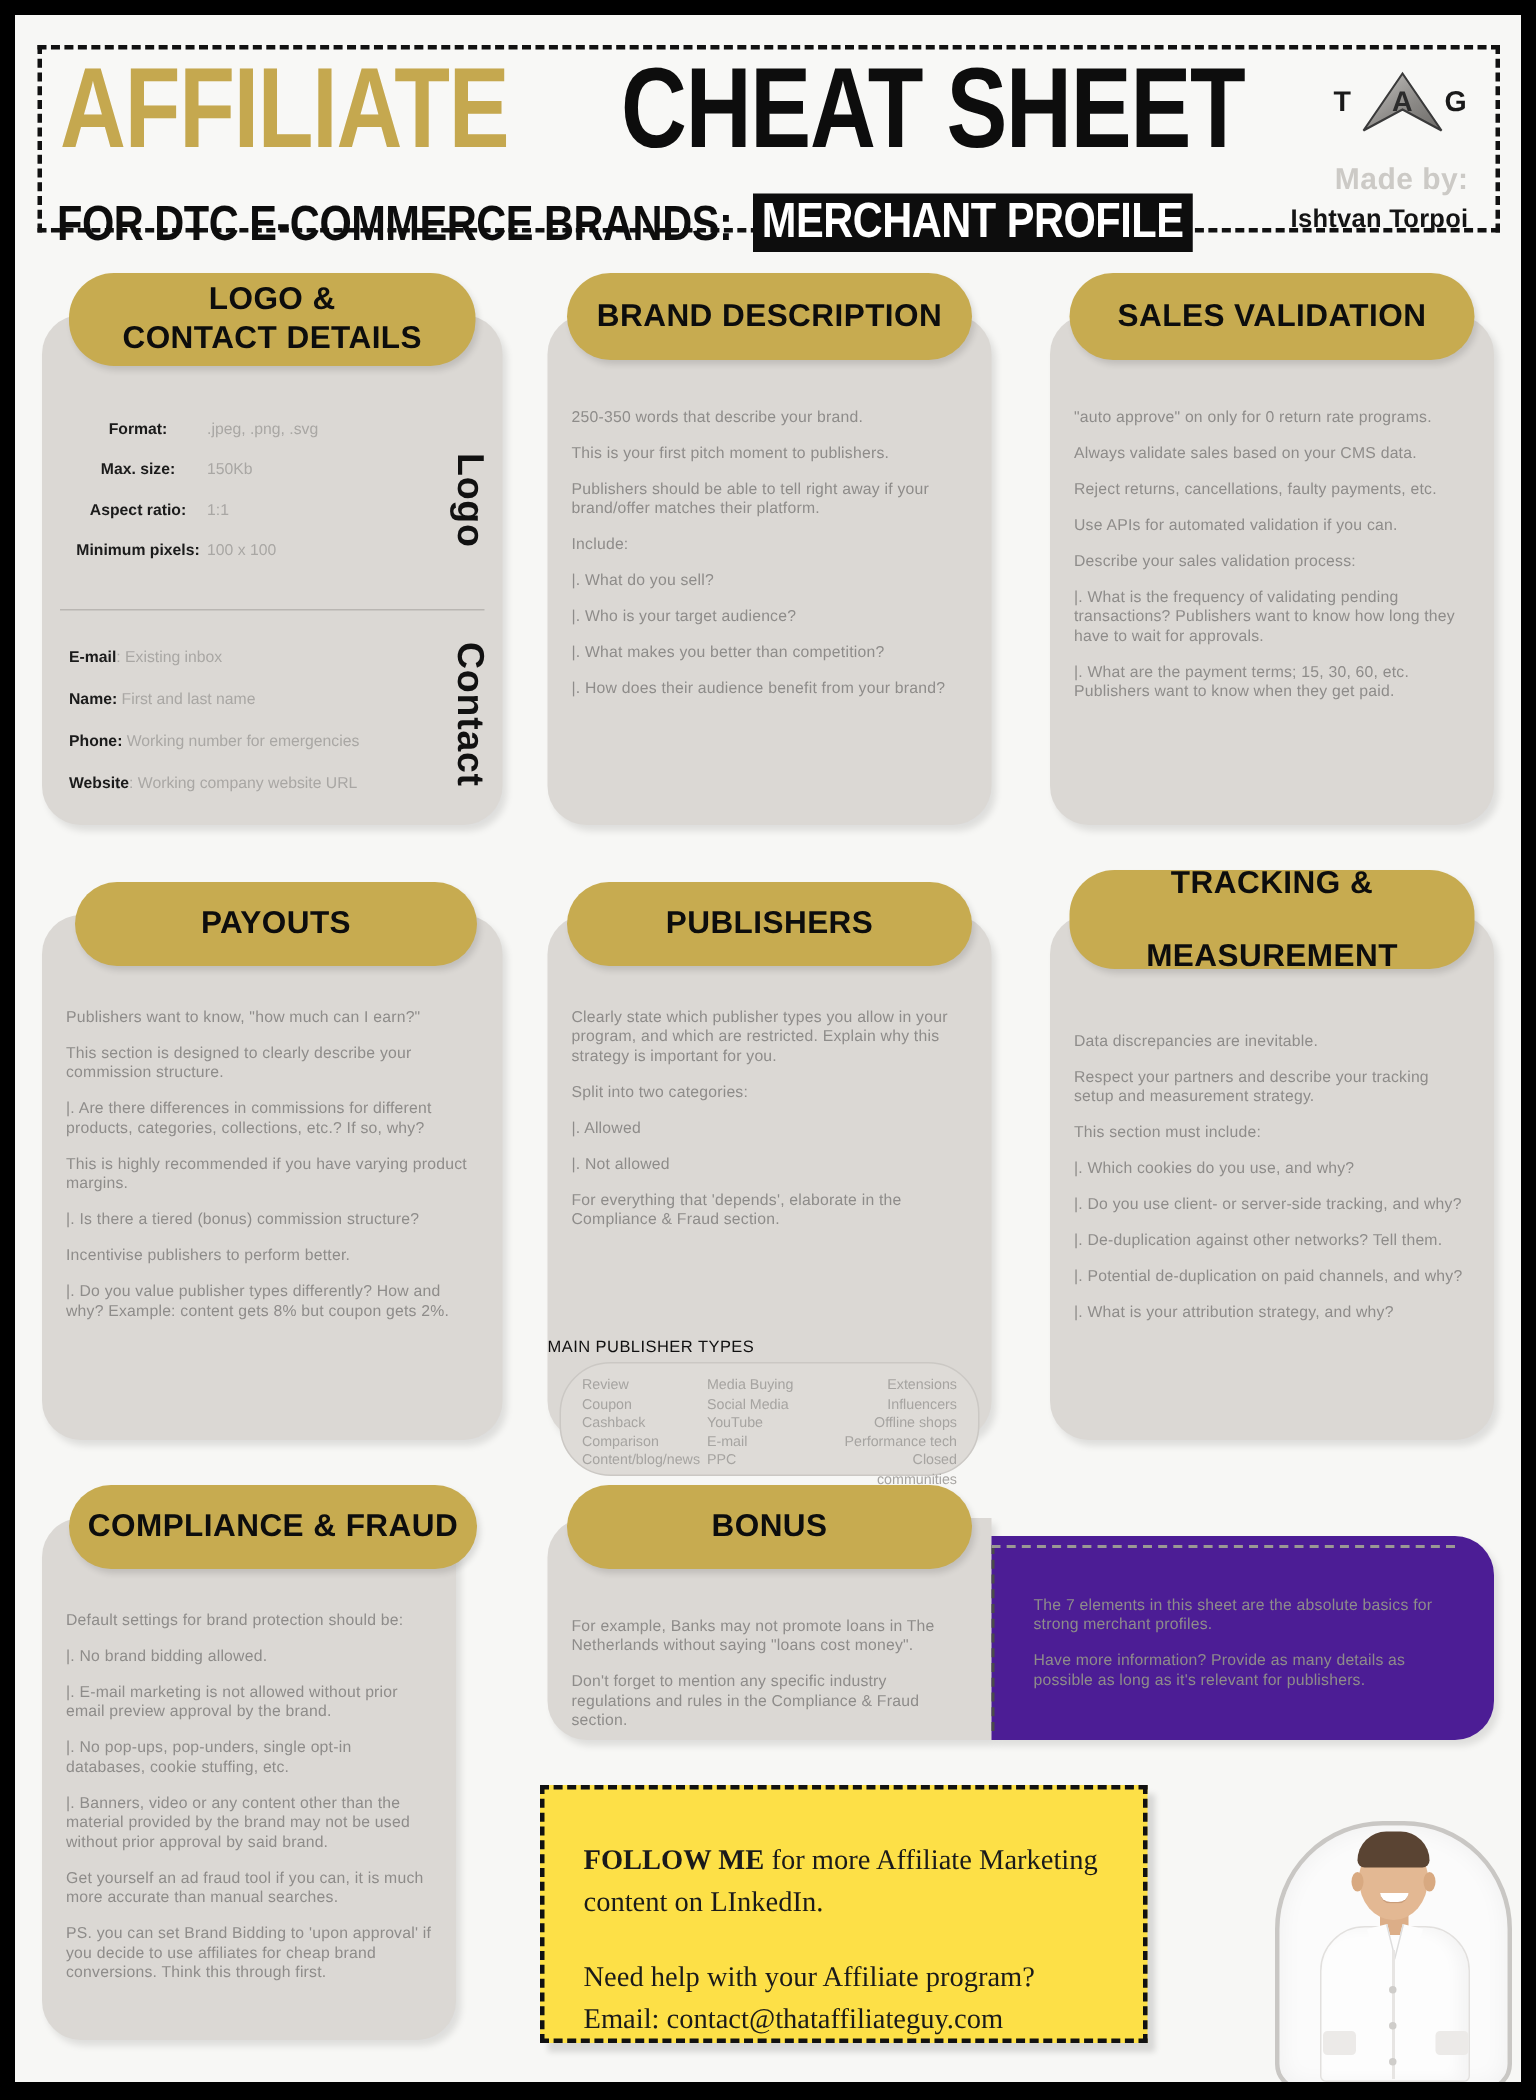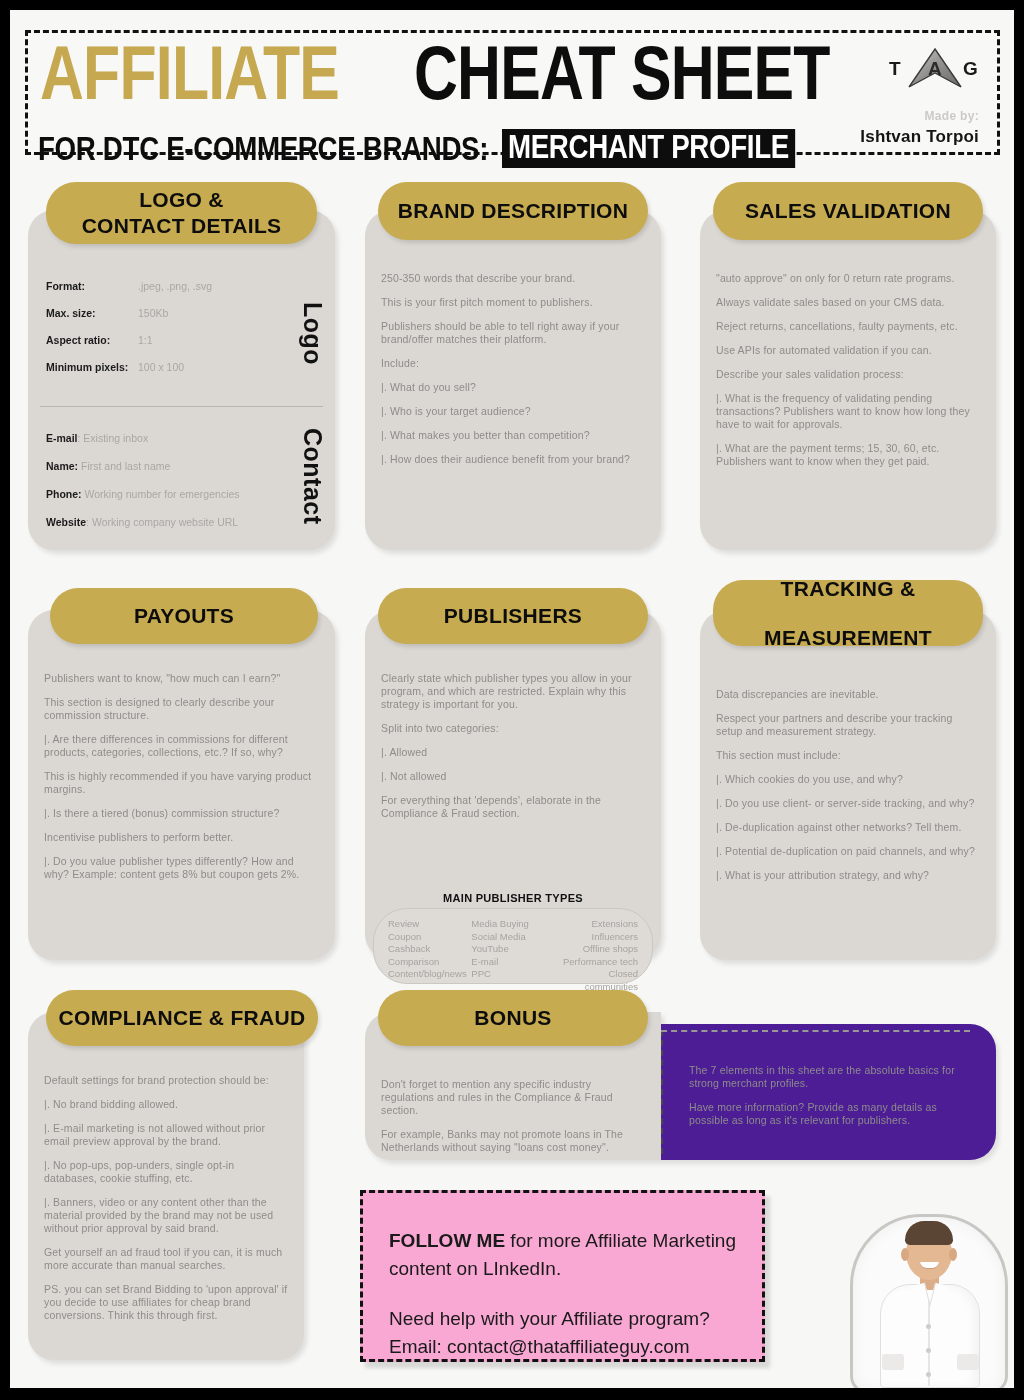--- a/index.html
+++ b/index.html
@@ -71,21 +71,21 @@
     font-family:"Liberation Sans", sans-serif;
   }
   #tag-logo .lt.t { left:2px; }
   #tag-logo .lt.a { left:41px; color:#2b2b2b; }
   #tag-logo .lt.g { left:76px; }
   #tag-logo svg { position:absolute; left:20px; top:-2px; }
 
   #madeby {
     position:absolute; right:18px; top:76px; text-align:right;
   }
-  #madeby .mb1 { font-size:12px; color:#cccac6; font-weight:bold; letter-spacing:0.3px;}
+  #madeby .mb1 { font-size:20px; color:#cccac6; font-weight:bold; letter-spacing:0.3px;}
   #madeby .mb2 { font-size:17px; color:#151515; font-weight:bold; margin-top:4px; letter-spacing:0.2px;}
 
   
   .card {
     position:absolute;
     background:#dbd8d4;
     border-radius:26px;
     box-shadow:3px 4px 5px rgba(0,0,0,0.10);
   }
   .pill {
@@ -128,21 +128,21 @@
     letter-spacing:0.5px;
   }
   .hr-div {
     position:absolute; left:12px; right:12px;
     height:1px; background:#b9b6b2;
   }
 
   
   #pubtypes-title {
     position:absolute; left:0; right:0; top:282px;
-    text-align:center; font-size:11px; font-weight:bold; color:#111;
+    text-align:left; font-size:11px; font-weight:normal; color:#111;
     letter-spacing:0.3px;
   }
   #pubtypes-box {
     position:absolute; left:8px; right:8px; top:298px; height:76px;
     border:1px solid #cbc8c4;
     border-radius:34px;
     background:#dedbd7;
     display:flex;
     padding:9px 14px 6px 14px;
   }
@@ -165,23 +165,24 @@
   #bonus-extra .tdash {
     position:absolute; left:0; right:26px; top:6px;
     border-top:2px dashed #9a9894;
   }
 
   
   #follow {
     position:absolute;
     left:350px; top:1180px; width:405px; height:172px;
     border:3px dashed #111;
-    background:#f9a8d4;
+    background:#fde047;
     box-shadow:5px 6px 4px rgba(0,0,0,0.13);
     padding:34px 26px 0 26px;
+    font-family:Liberation Serif, serif;
   }
   #follow .l { font-size:19px; line-height:28px; color:#1a1a1a; }
   #follow .l b { font-weight:bold; }
   #follow .gap { height:22px; }
 
   
   #photo { position:absolute; left:834px; top:1178px; width:170px; height:200px; overflow:hidden; }
   #photo .chair {
     position:absolute; left:6px; top:26px; width:158px; height:180px;
     border-radius:72px 72px 18px 18px;
@@ -264,21 +265,21 @@
     <div id="madeby">
       <div class="mb1">Made by:</div>
       <div class="mb2">Ishtvan Torpoi</div>
     </div>
   </div>
 
   <div class="card" style="left:18px; top:200px; width:307px; height:340px;">
     <div class="sidelabel" style="right:8px; top:92px;">Logo</div>
     <div class="sidelabel" style="right:8px; top:218px;">Contact</div>
 
-    <div style="position:absolute; left:18px; top:70px; width:230px;">
+    <div style="position:absolute; left:18px; top:70px; width:230px;text-align:center;">
       <div class="kv">
         <span class="k">Format:</span>
         <span class="v">.jpeg, .png, .svg</span>
       </div>
       <div class="kv">
         <span class="k">Max. size:</span>
         <span class="v">150Kb</span>
       </div>
       <div class="kv">
         <span class="k">Aspect ratio:</span>
@@ -404,22 +405,22 @@
       <p class="bul">|. No pop-ups, pop-unders, single opt-in databases, cookie stuffing, etc.</p>
       <p class="bul">|. Banners, video or any content other than the material provided by the brand may not be used without prior approval by said brand.</p>
       <p>Get yourself an ad fraud tool if you can, it is much more accurate than manual searches.</p>
       <p>PS. you can set Brand Bidding to 'upon approval' if you decide to use affiliates for cheap brand conversions. Think this through first.</p>
     </div>
   </div>
   <div class="pill" style="left:36px; top:980px; width:272px; height:56px;">COMPLIANCE &amp; FRAUD</div>
 
   <div class="card" style="left:355px; top:1002px; width:296px; height:148px; border-radius:26px 0 0 26px;">
     <div class="body" style="top:66px; font-size:10.5px;">
+      <p>For example, Banks may not promote loans in The Netherlands without saying "loans cost money".</p>
       <p>Don't forget to mention any specific industry regulations and rules in the Compliance &amp; Fraud section.</p>
-      <p>For example, Banks may not promote loans in The Netherlands without saying "loans cost money".</p>
     </div>
   </div>
   <div id="bonus-extra" style="left:651px; top:1014px; width:335px; height:136px;">
     <div class="vdash"></div>
     <div class="tdash"></div>
     <div class="body" style="left:28px; right:18px; top:40px;">
       <p>The 7 elements in this sheet are the absolute basics for strong merchant profiles.</p>
       <p>Have more information? Provide as many details as possible as long as it's relevant for publishers.</p>
     </div>
   </div>

